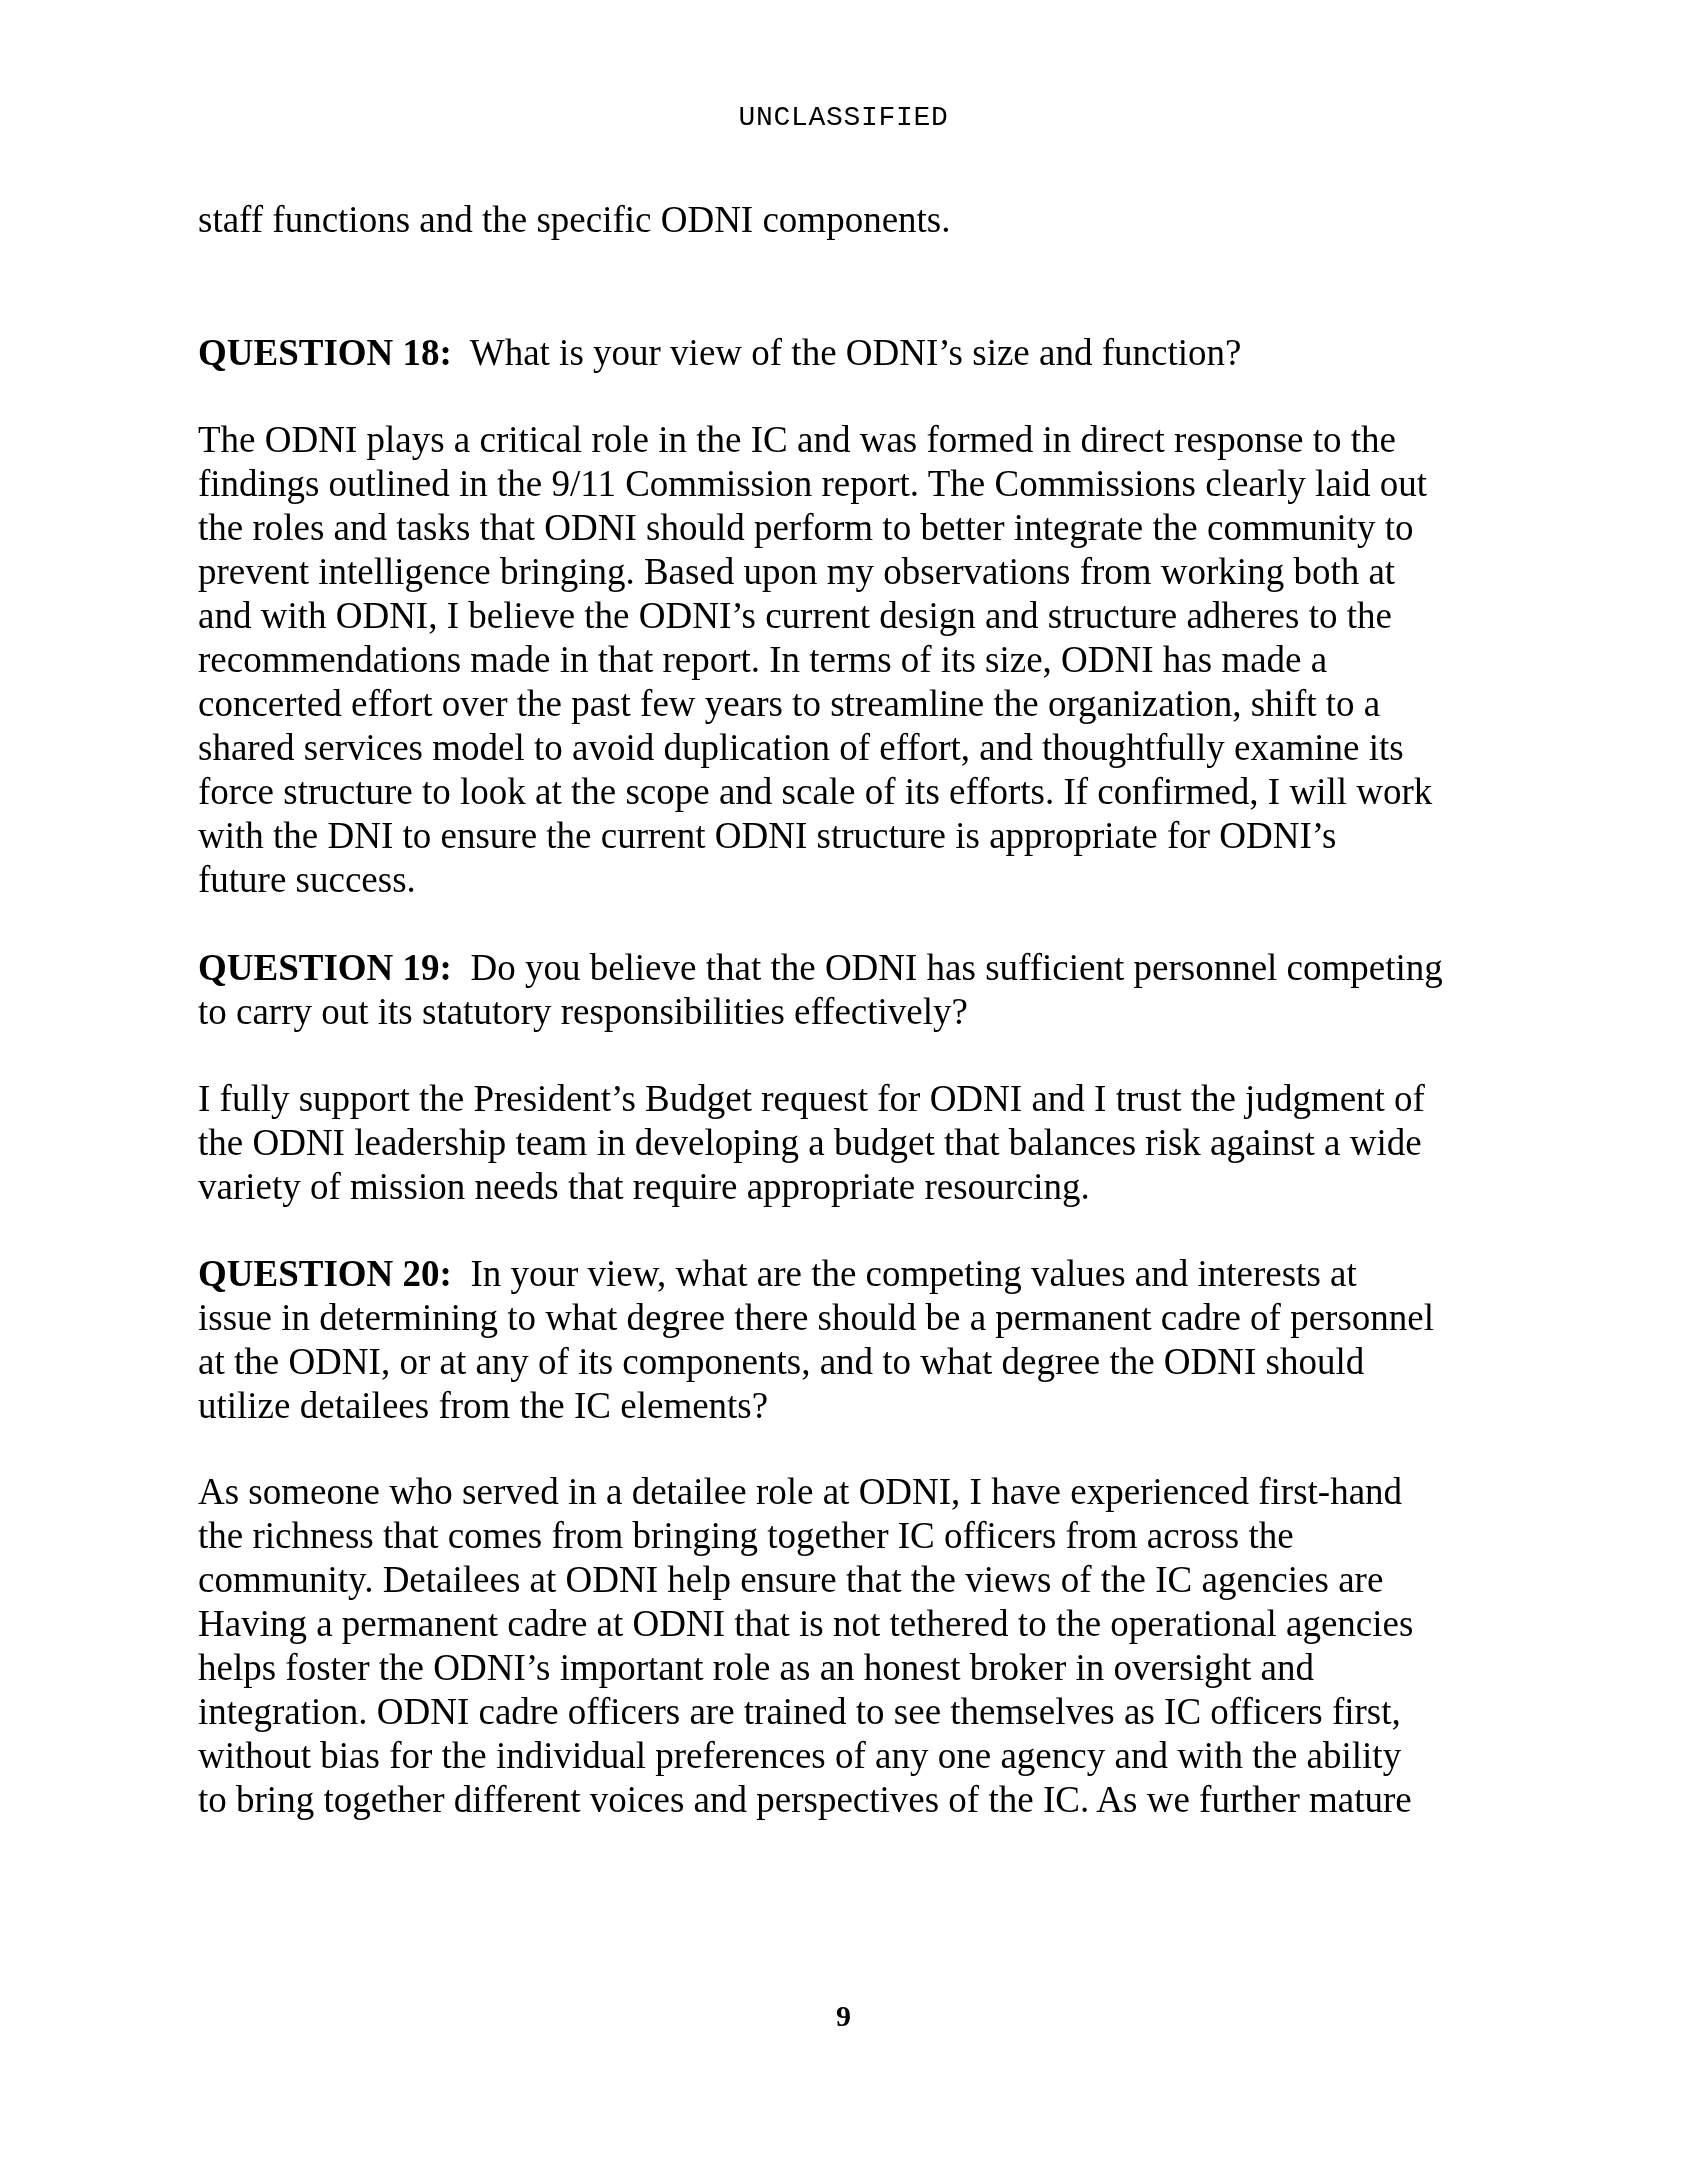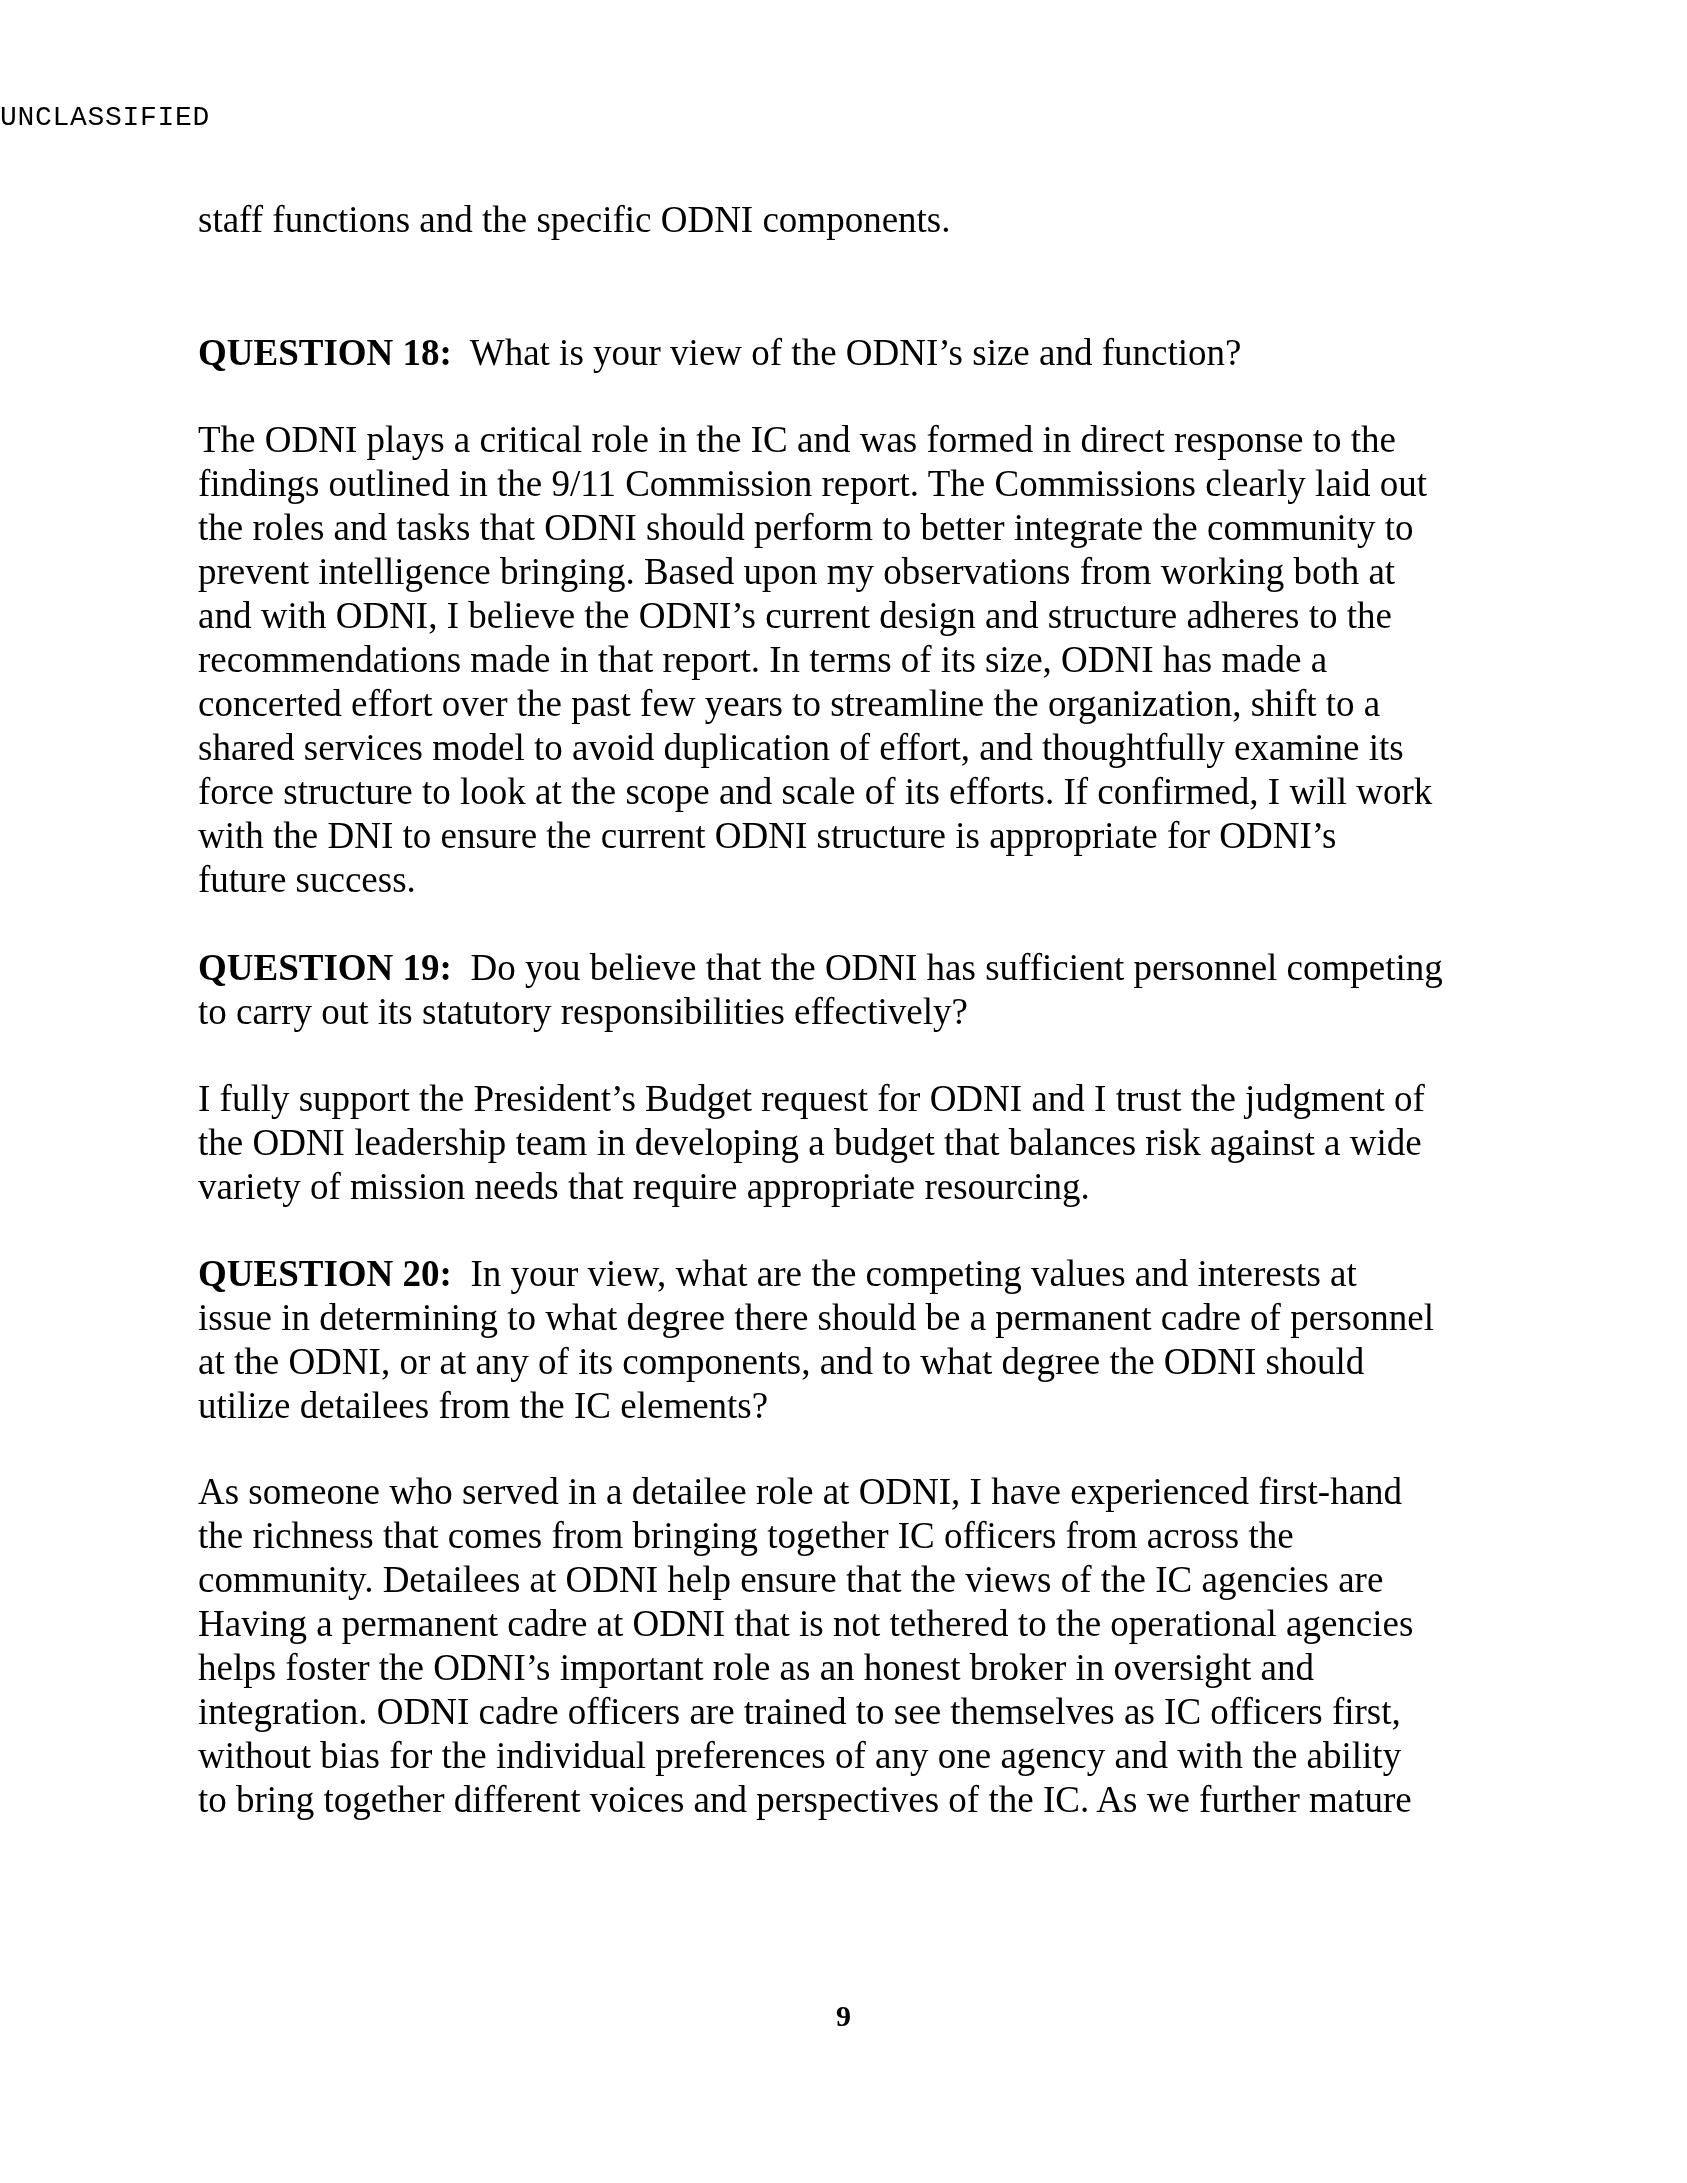--- a/index.html
+++ b/index.html
@@ -13,21 +13,21 @@
       position: relative;
       overflow: hidden;
       color: #000000;
       font-family: "Liberation Serif", serif;
     }
     .header {
       position: absolute;
       top: 101px;
       left: 0;
       width: 1687px;
-      text-align: left;
+      text-align: center;
       font-family: "Liberation Mono", monospace;
       font-size: 28px;
       letter-spacing: 0.7px;
       line-height: 33px;
     }
     .para {
       font-size: 37px;
       line-height: 44px;
       margin: 0;
     }

